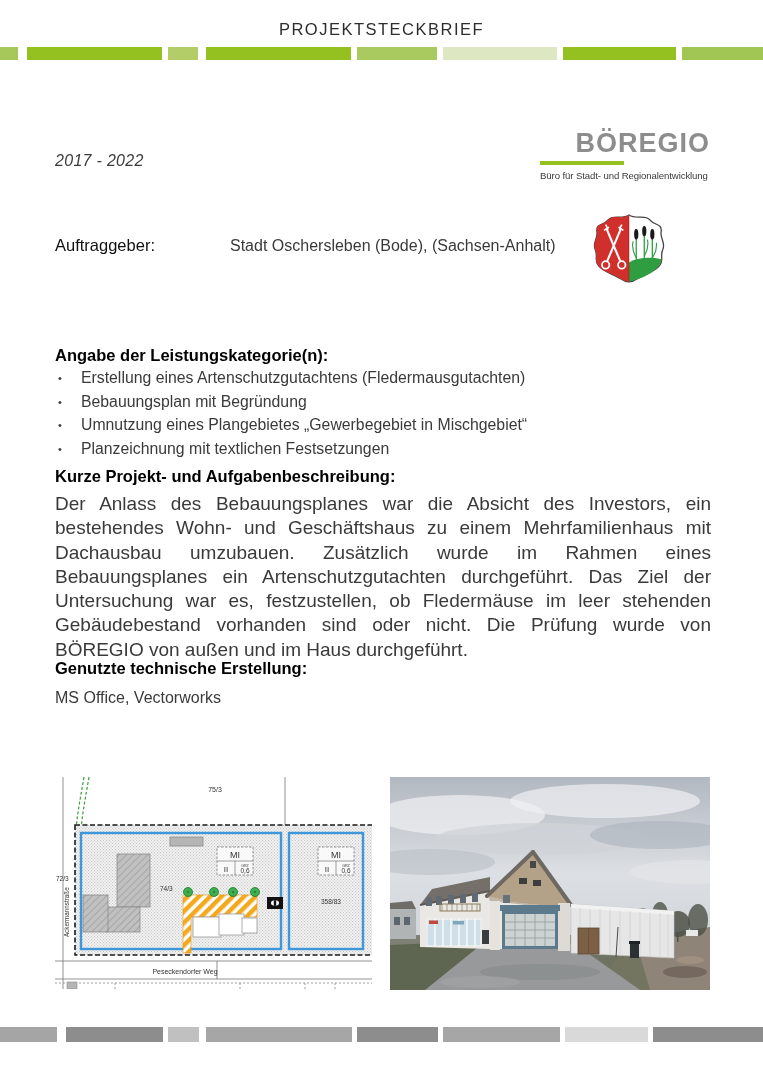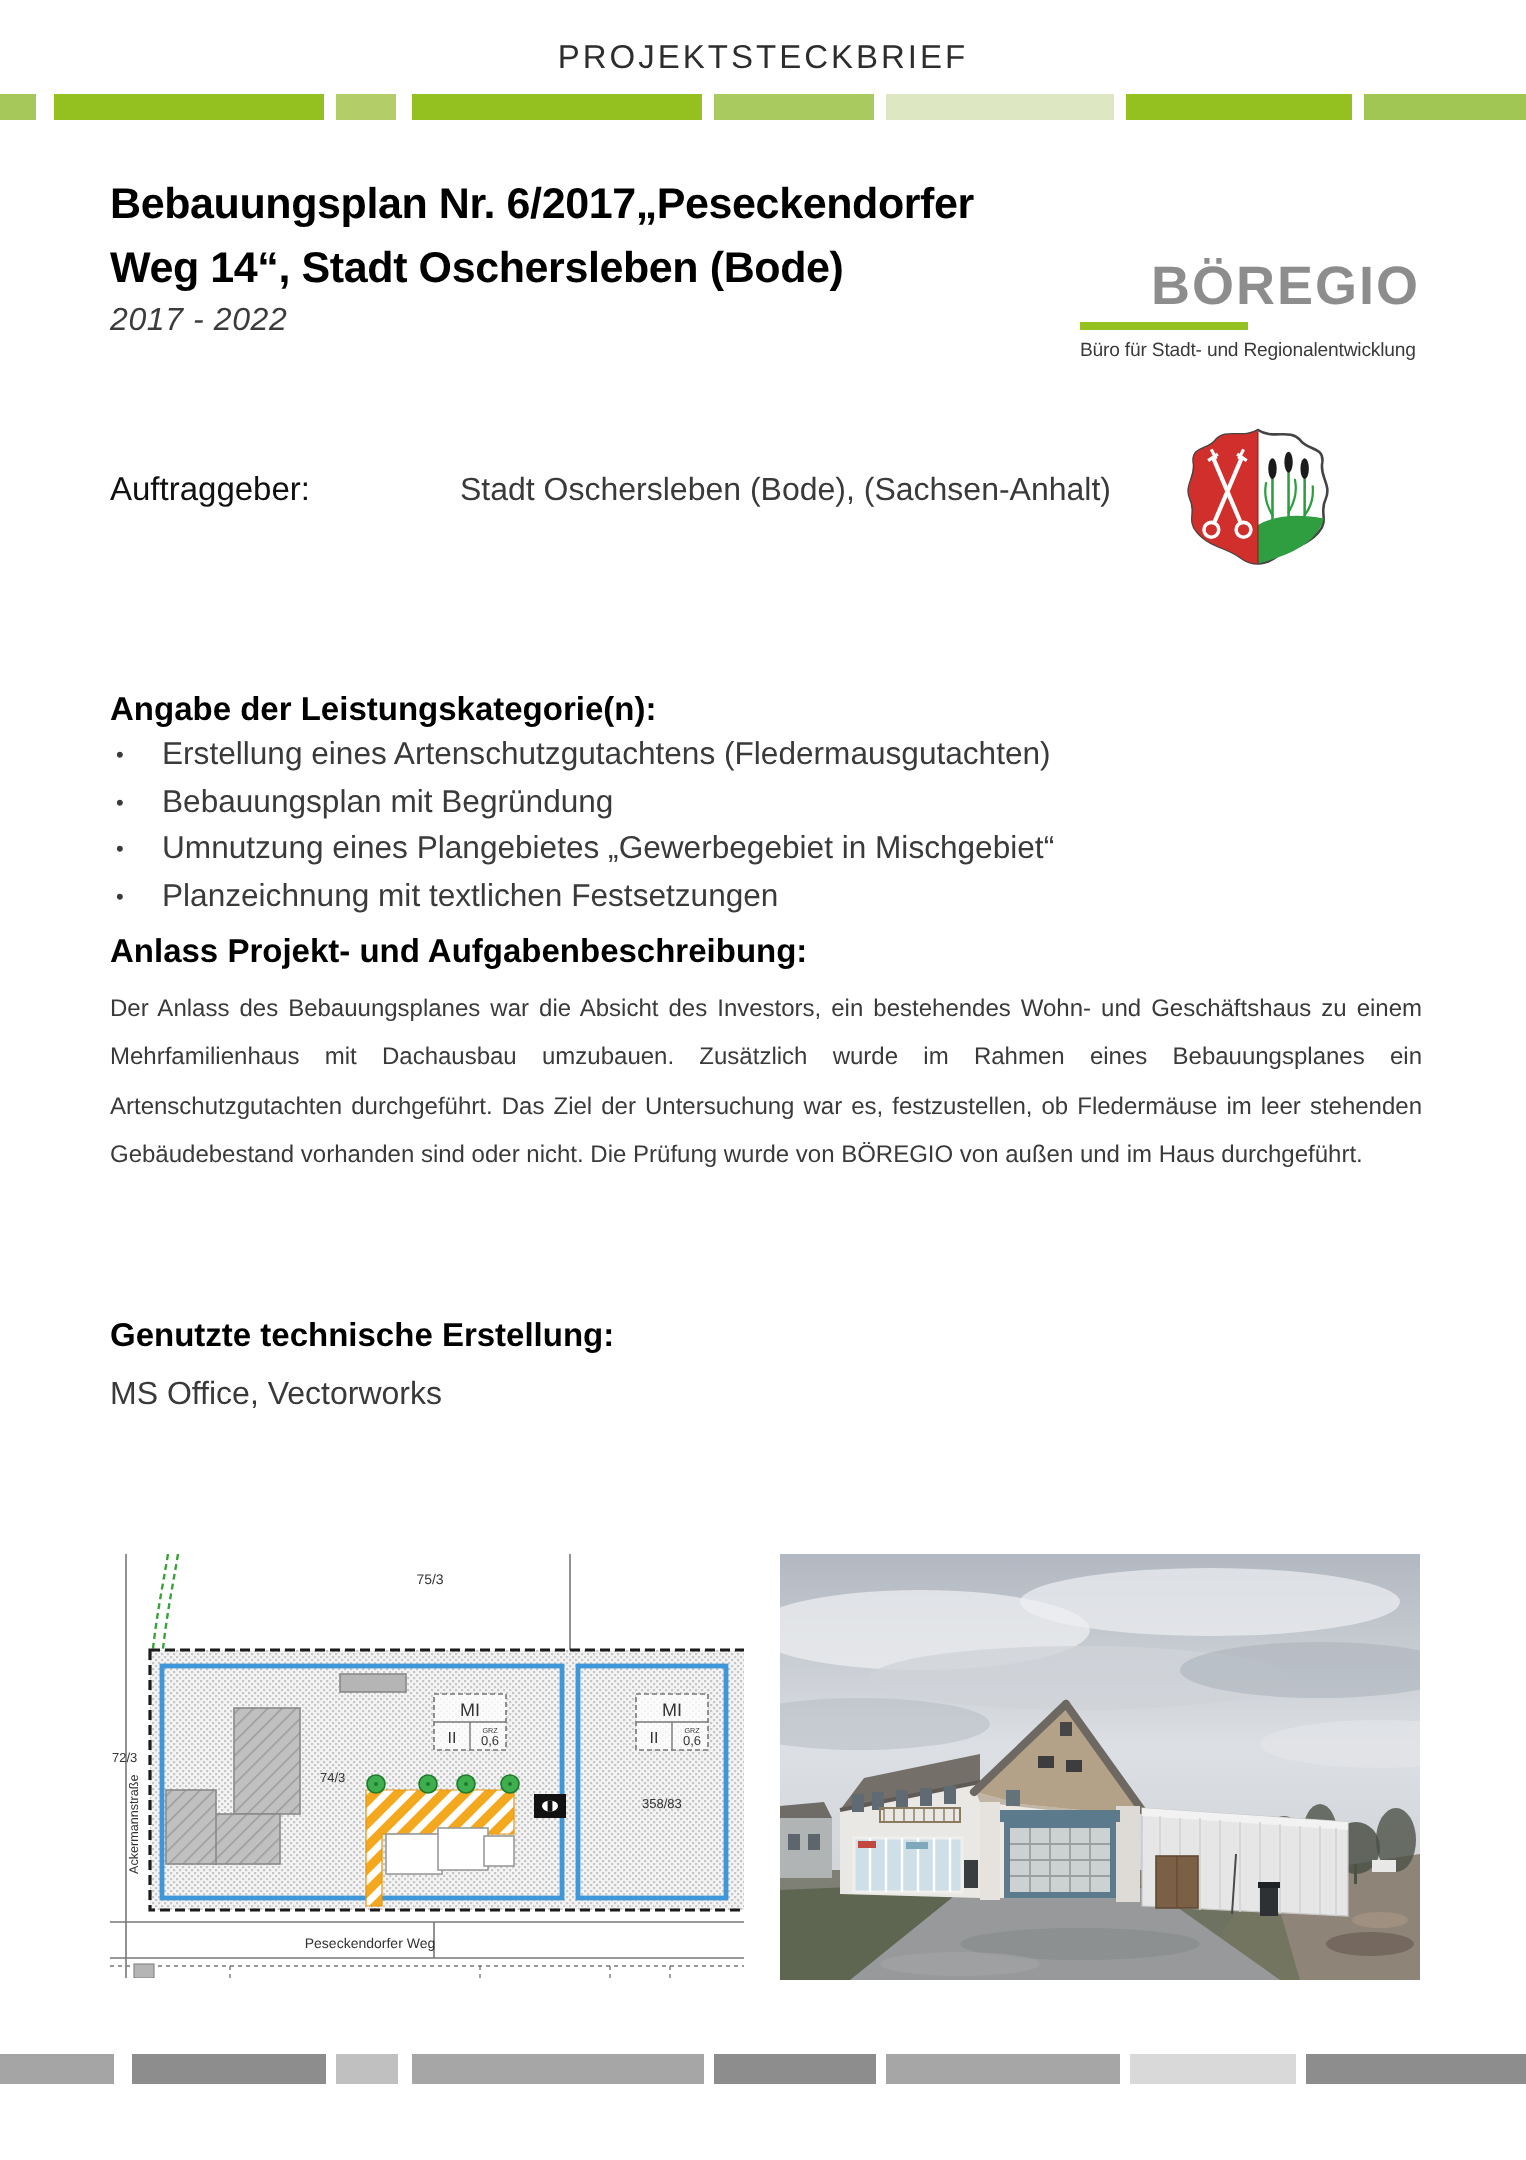--- a/index.html
+++ b/index.html
@@ -50,21 +50,21 @@
     position:absolute;left:55px;top:366px;width:660px;
     list-style:none;margin:0;padding:0;font-size:15.8px;color:#3a3a3a;
   }
   .cat-list li{position:relative;padding-left:26px;line-height:23.5px;}
   .cat-list li::before{
     content:"•";position:absolute;left:3px;top:1px;font-size:11px;color:#3a3a3a;
   }
   .desc-head{top:467px;}
   .desc-text{
     position:absolute;left:55px;top:492px;width:656px;
-    font-size:12px;line-height:24.3px;text-align:justify;color:#3a3a3a;
+    font-size:19px;line-height:24.3px;text-align:justify;color:#3a3a3a;
   }
   .equip-head{top:659px;}
   .equip-value{position:absolute;left:55px;top:689px;font-size:16px;color:#3a3a3a;}
   
   .img-box{position:absolute;top:777px;overflow:hidden;text-align:center;}
   .img-plan{left:55px;width:317px;height:212px;background:#fff;}
   .img-photo{left:390px;width:320px;height:213px;}
   svg{display:block;}
   .plan-label{font-family:"Liberation Sans",sans-serif;fill:#333;}
 </style>
@@ -79,24 +79,20 @@
     <div class="seg" style="left: 0px; width: 18px; background-color: rgb(166, 200, 91);"></div>
     <div class="seg" style="left: 27px; width: 135px; background-color: rgb(148, 193, 31);"></div>
     <div class="seg" style="left: 168px; width: 30px; background-color: rgb(179, 205, 104);"></div>
     <div class="seg" style="left: 206px; width: 145px; background-color: rgb(148, 193, 31);"></div>
     <div class="seg" style="left: 357px; width: 80px; background-color: rgb(169, 202, 95);"></div>
     <div class="seg" style="left: 443px; width: 114px; background-color: rgb(221, 231, 193);"></div>
     <div class="seg" style="left: 563px; width: 113px; background-color: rgb(148, 193, 31);"></div>
     <div class="seg" style="left: 682px; width: 81px; background-color: rgb(162, 198, 83);"></div>
   </div>
 
-  <div class="title">
-    <div>Bebauungsplan Nr. 6/2017„Peseckendorfer</div>
-    <div>Weg 14“, Stadt Oschersleben (Bode)</div>
-  </div>
 
   <div class="logo">
     <div class="logo-name">BÖREGIO</div>
     <div class="logo-line" style="background-color: rgb(148, 193, 31);"></div>
     <div class="logo-tagline">Büro für Stadt- und Regionalentwicklung</div>
   </div>
 
   <div class="period">2017 - 2022</div>
 
   <div class="client-label">Auftraggeber:</div>
@@ -135,21 +131,21 @@
   </div>
 
   <div class="sec-head cat-head">Angabe der Leistungskategorie(n):</div>
   <ul class="cat-list">
     <li>Erstellung eines Artenschutzgutachtens (Fledermausgutachten)</li>
     <li>Bebauungsplan mit Begründung</li>
     <li>Umnutzung eines Plangebietes „Gewerbegebiet in Mischgebiet“</li>
     <li>Planzeichnung mit textlichen Festsetzungen</li>
   </ul>
 
-  <div class="sec-head desc-head">Anlass Projekt- und Aufgabenbeschreibung:</div>
+  <div class="sec-head desc-head">Kurze Projekt- und Aufgabenbeschreibung:</div>
   <div class="desc-text">Der Anlass des Bebauungsplanes war die Absicht des Investors, ein bestehendes Wohn- und Geschäftshaus zu einem Mehrfamilienhaus mit Dachausbau umzubauen. Zusätzlich wurde im Rahmen eines Bebauungsplanes ein Artenschutzgutachten durchgeführt. Das Ziel der Untersuchung war es, festzustellen, ob Fledermäuse im leer stehenden Gebäudebestand vorhanden sind oder nicht. Die Prüfung wurde von BÖREGIO von außen und im Haus durchgeführt.</div>
 
   <div class="sec-head equip-head">Genutzte technische Erstellung:</div>
   <div class="equip-value">MS Office, Vectorworks</div>
 
   <div class="img-box img-plan">
     <svg width="317" height="212" viewBox="0 0 317 212">
       <defs>
         <pattern id="checker" width="3" height="3" patternUnits="userSpaceOnUse">
           <rect width="3" height="3" fill="#f4f4f4"></rect>

